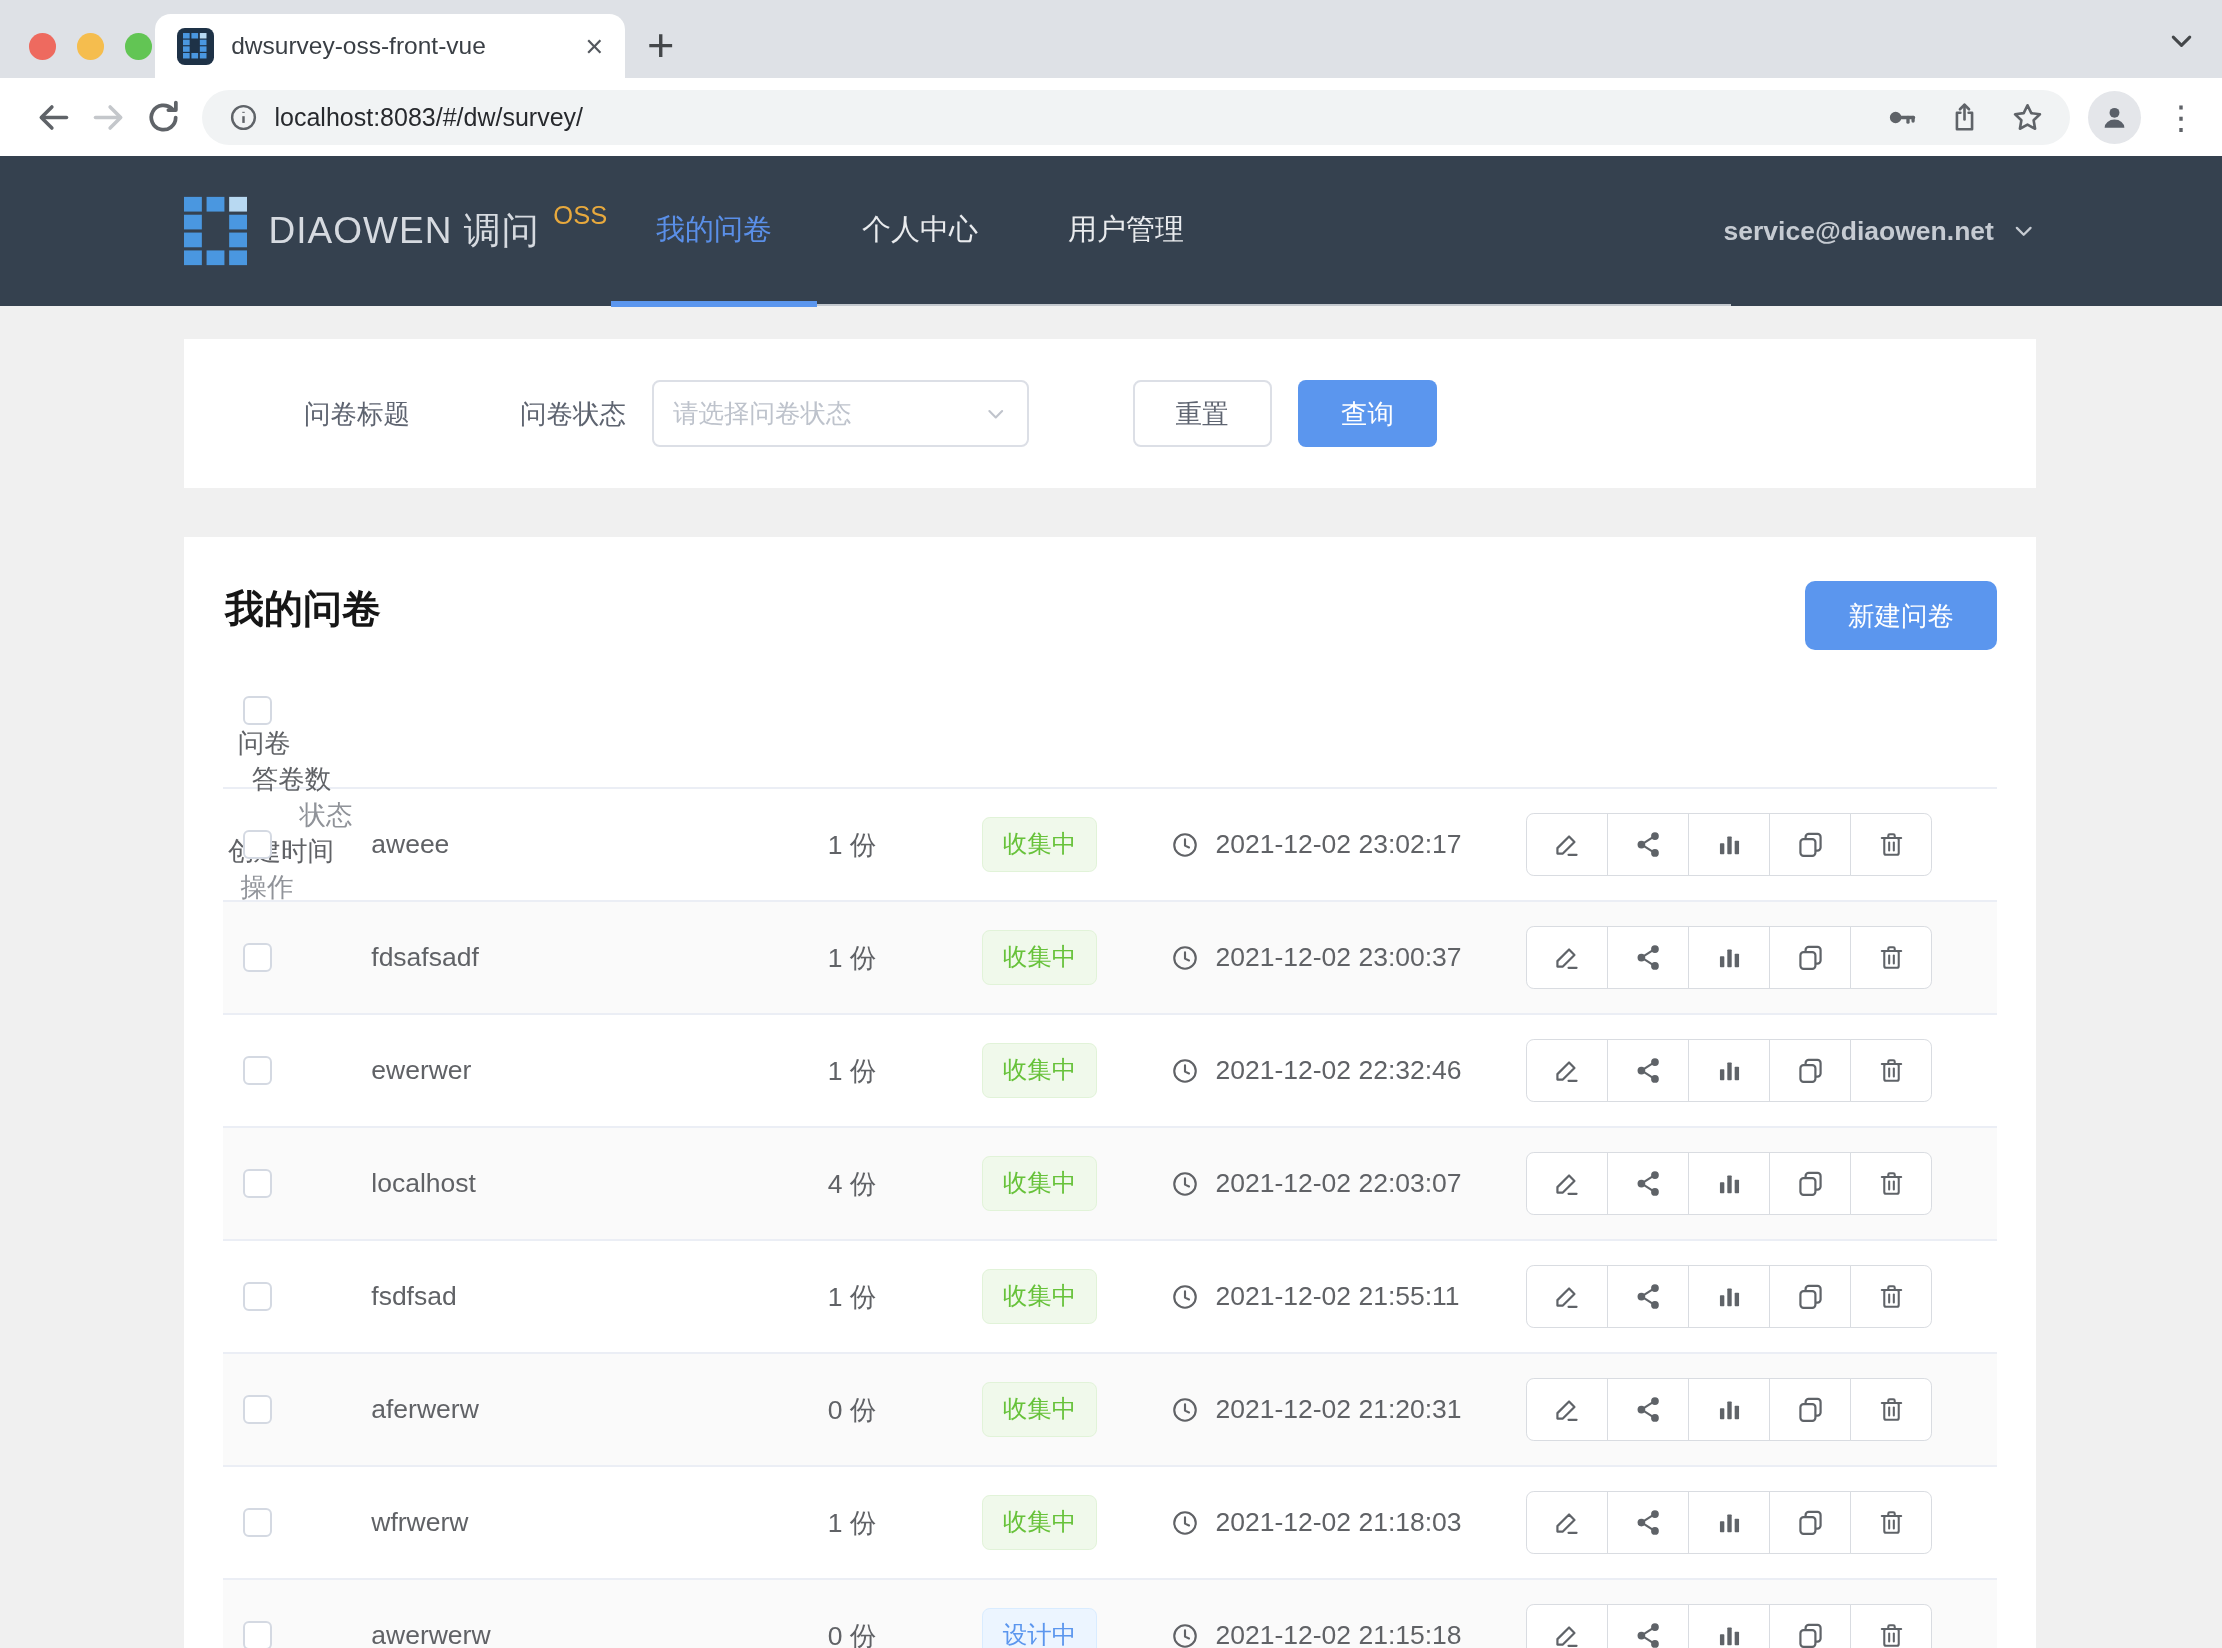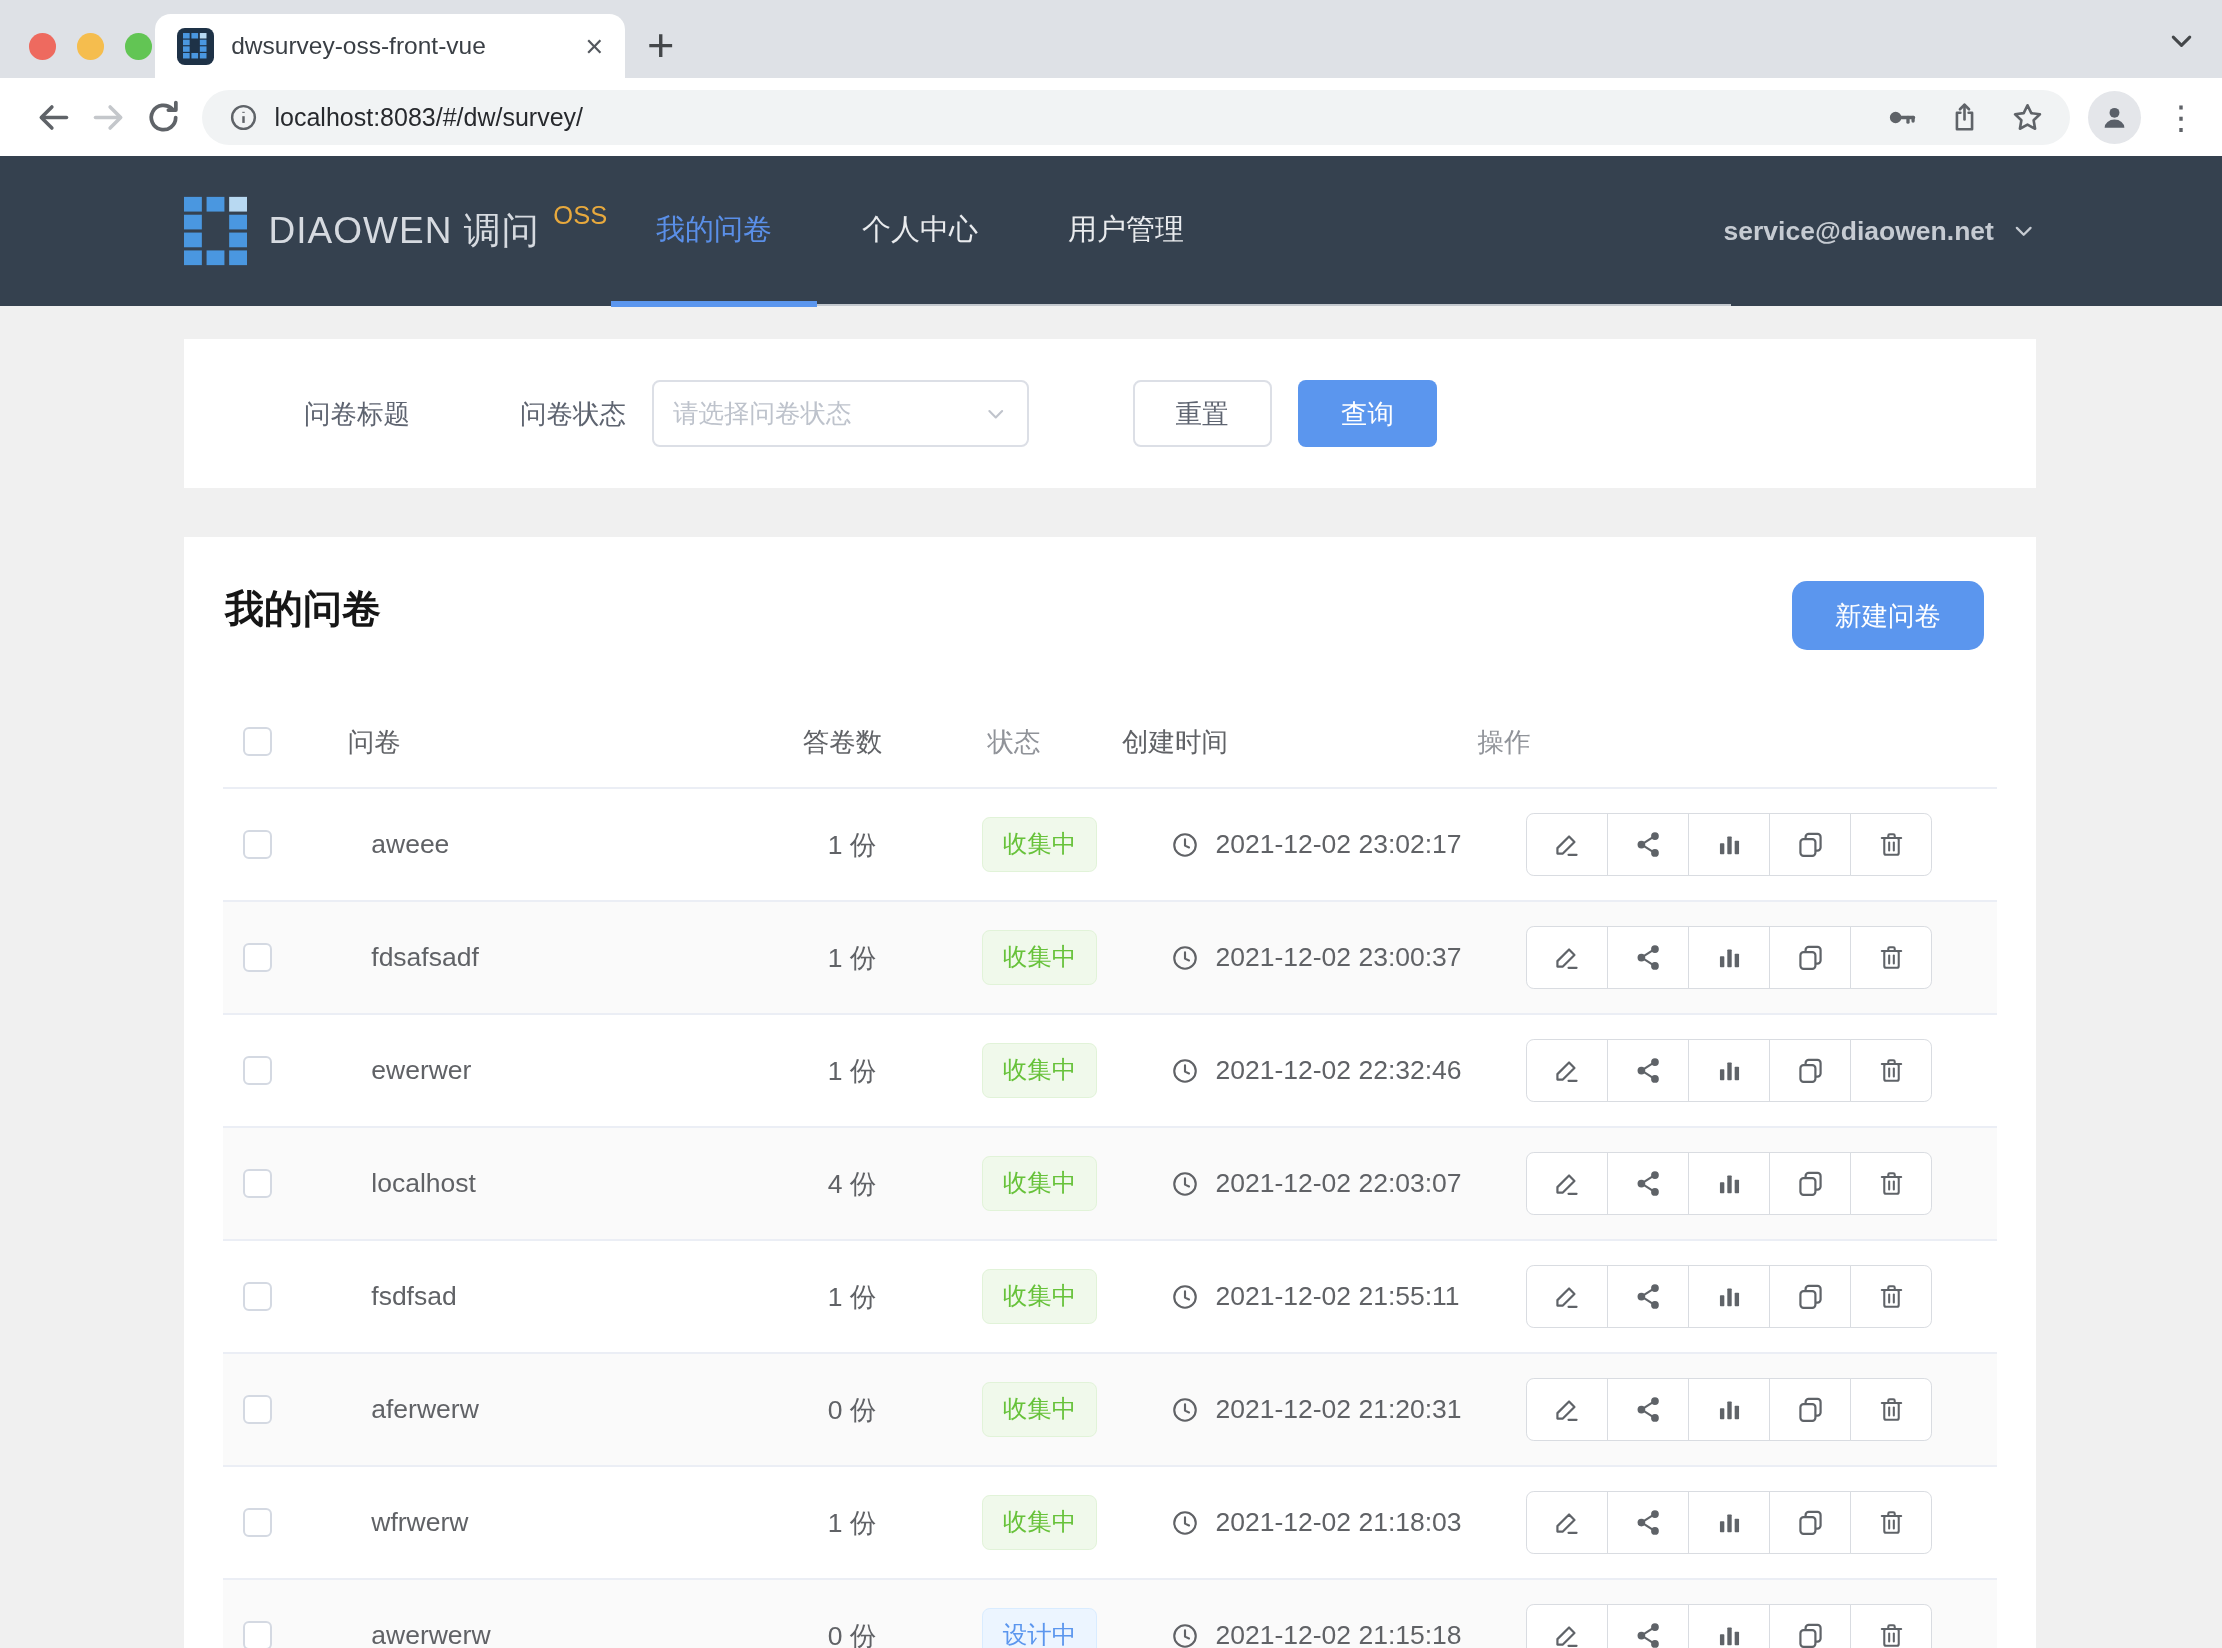--- a/index.html
+++ b/index.html
@@ -71,26 +71,26 @@
   .select { margin-left: 25.5px; width: 377px; height: 67px; border: 2px solid #DCDFE6;
             border-radius: 7.8px; display: flex; align-items: center; justify-content: space-between;
             padding: 0 17.6px 0 19.6px; background: #fff; cursor: pointer; }
   .select-placeholder { font-size: 25.5px; color: #BEC3CC; }
   .btn { height: 67px; border-radius: 7.8px; font-size: 26.5px; display: flex; align-items: center;
          justify-content: center; cursor: pointer; font-family: "Liberation Sans", sans-serif; }
   .btn-reset { margin-left: 104px; width: 139px; background: #FFFFFF; border: 2px solid #DCDFE6; color: #5E6470; }
   .btn-query { margin-left: 26.5px; width: 139px; background: #5B96EE; border: none; color: #FFFFFF; }
 
   .main-title { position: absolute; left: 41px; top: 45px; font-size: 39px; font-weight: 700; color: #161616; }
-  .btn-create { position: absolute; right: 52px; top: 44px; width: 192px; height: 69px;
-                background: #5B96EE; border: none; color: #FFFFFF; border-radius: 15px; }
+  .btn-create { position: absolute; right: 39px; top: 44px; width: 192px; height: 69px;
+                background: #5B96EE; border: none; color: #FFFFFF; border-radius: 10px; }
 
   
   .table { position: absolute; left: 39px; top: 159px; width: 1774px; }
-  .thead { display: flex; align-items: center; height: 93px; border-bottom: 2px solid #EBEEF5; }
+  .thead { display: flex; align-items: flex-start; height: 93px; border-bottom: 2px solid #EBEEF5; flex-direction: column; }
   .trow { display: flex; align-items: center; height: 113px; border-bottom: 2px solid #EBEEF5; background: #FFFFFF; gap: 32px; }
   .tbody .trow:nth-child(even) { background: #FAFAFA; }
   .hcell { font-size: 26.5px; color: #909399; }
   .col-check { width: 110px; padding-left: 19.6px; display: flex; align-items: center; }
   .col-name { width: 441px; padding-left: 14.7px; font-size: 26.5px; color: #606266; }
   .col-count { width: 137px; text-align: center; font-size: 26.5px; color: #606266; }
   .col-status { width: 206px; display: flex; justify-content: center; }
   .col-created { width: 343px; padding-left: 4.9px; display: flex; align-items: center; gap: 15.7px;
                  font-size: 26.5px; color: #606266; }
   .col-actions { width: 537px; padding-left: 17.6px; }

